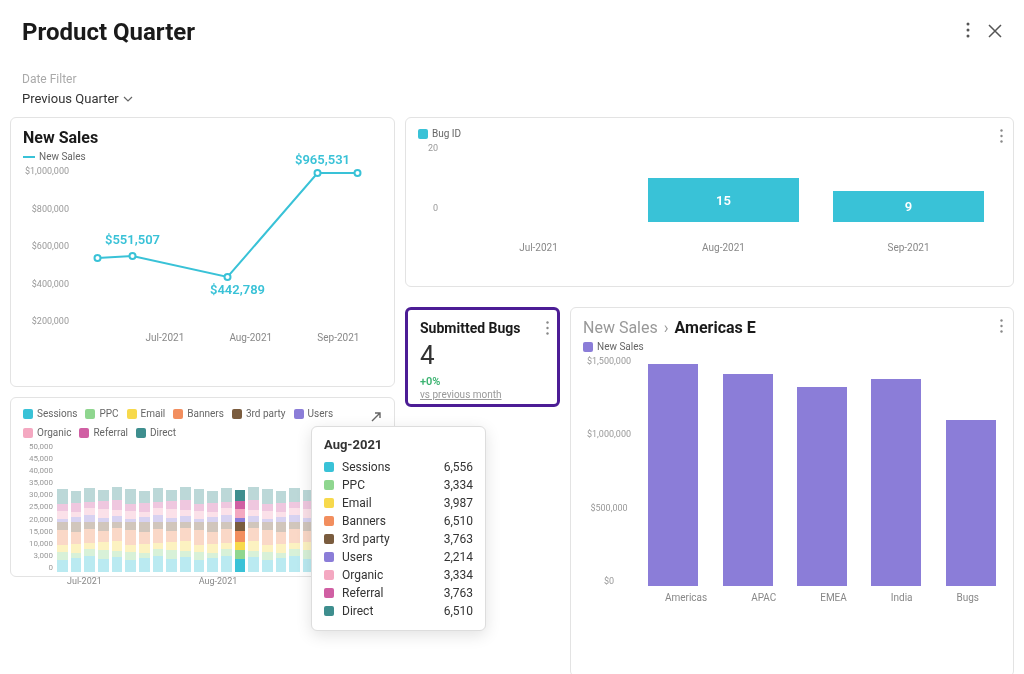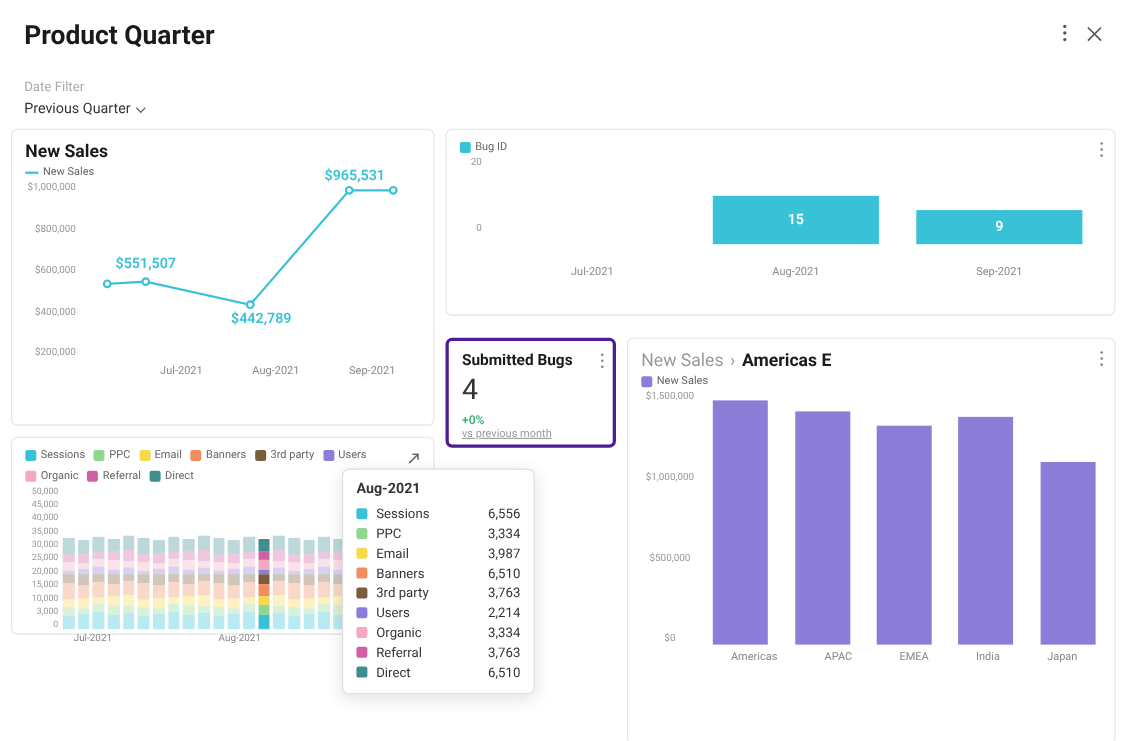--- a/index.html
+++ b/index.html
@@ -589,19 +589,19 @@
             <div class="pe-bar" style="height: 211.6px;"></div>
             <div class="pe-bar" style="height: 199.333px;"></div>
             <div class="pe-bar" style="height: 207px;"></div>
             <div class="pe-bar" style="height: 165.6px;"></div>
           </div>
         <div class="pe-xticks" id="pe-xticks">
             <span>Americas</span>
             <span>APAC</span>
             <span>EMEA</span>
             <span>India</span>
-            <span>Japan</span>
+            <span>Bugs</span>
           </div>
       </div>
     </div>
   </div>
 
 </div>
 
 </body></html>

